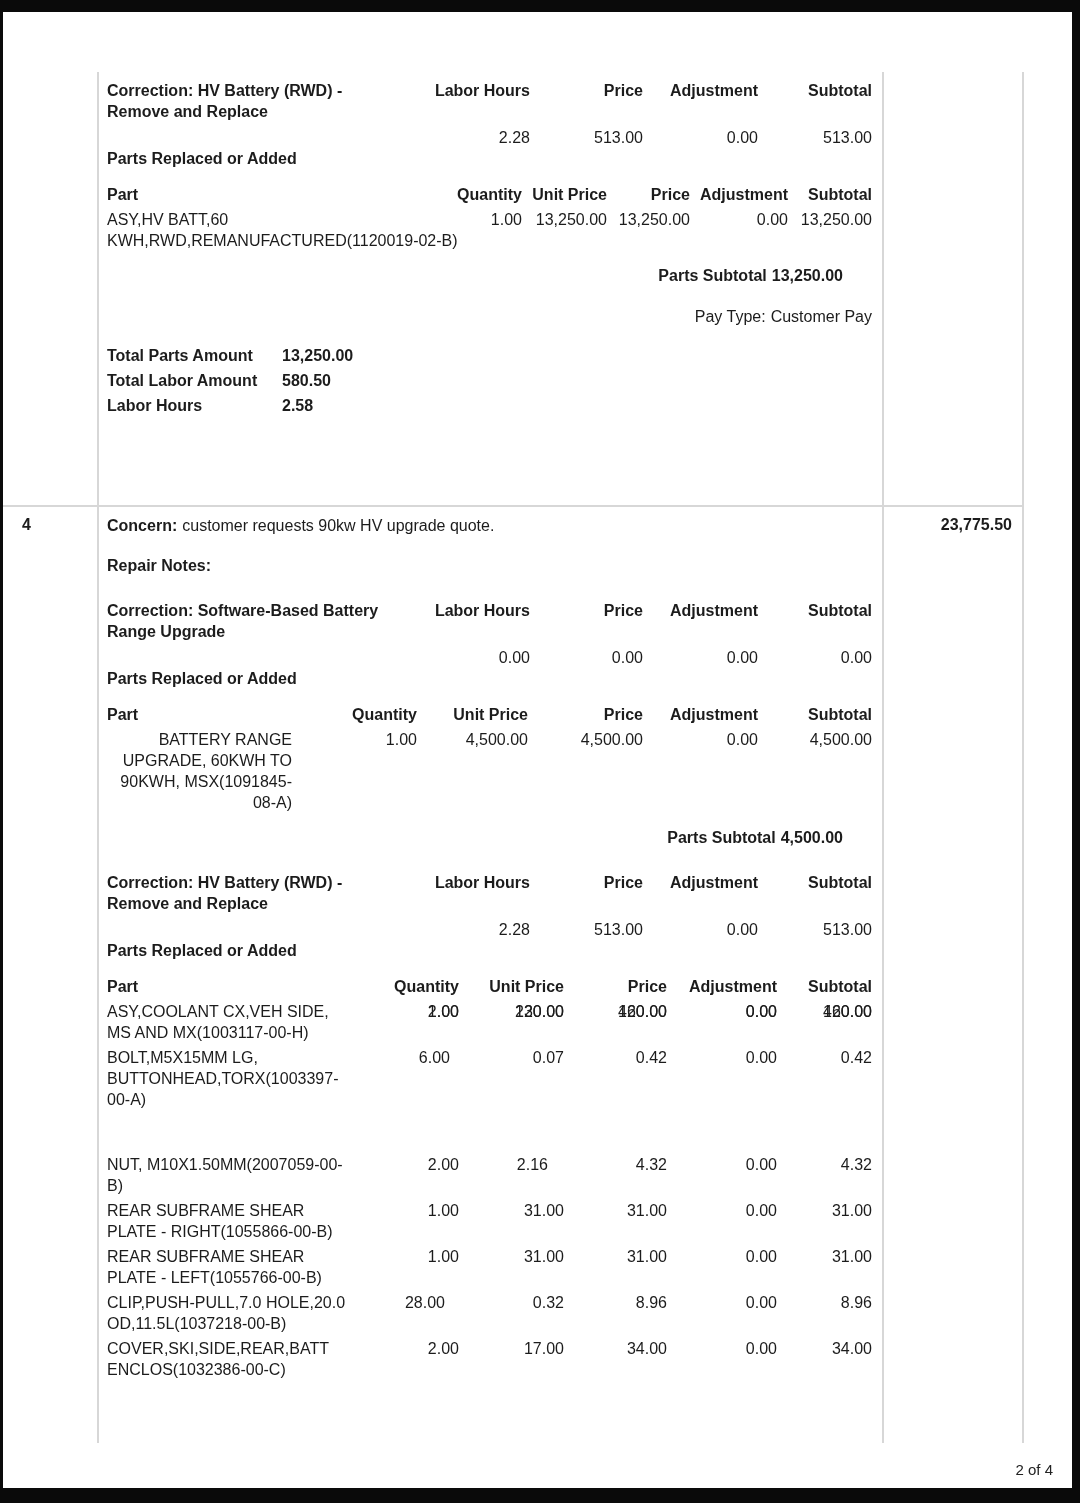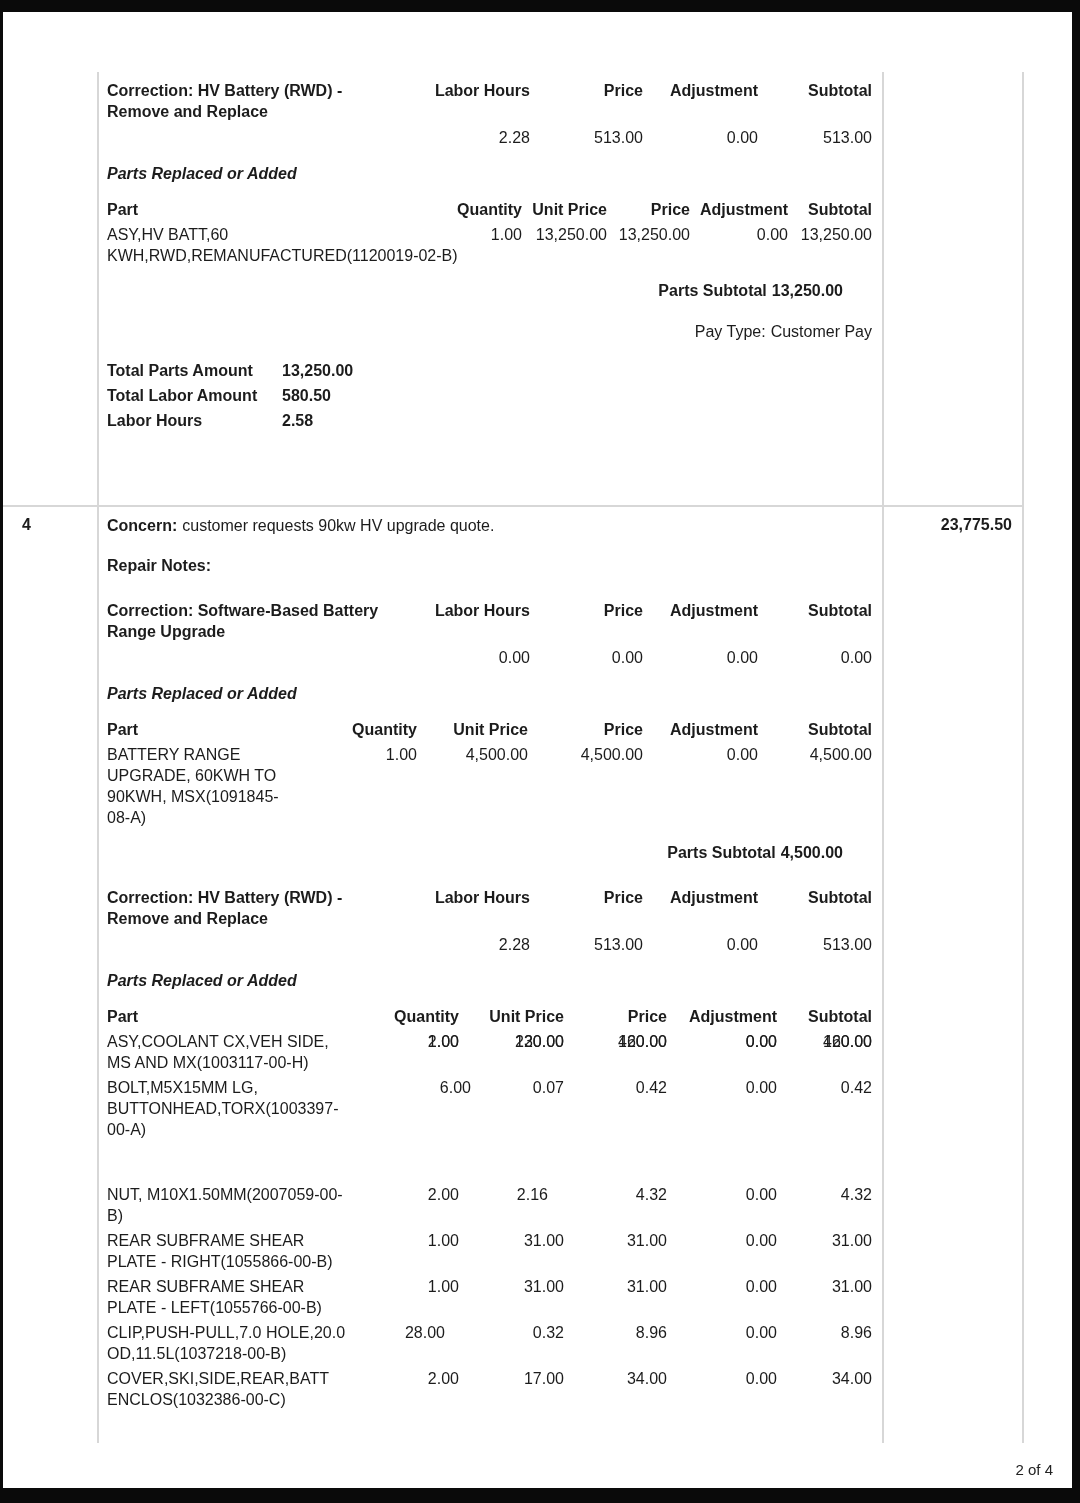--- a/index.html
+++ b/index.html
@@ -19,21 +19,21 @@
   .cell-number{position:absolute;left:0;top:514px;width:97px;padding-left:22px;box-sizing:border-box;font-weight:700;}
   .cell-amount{position:absolute;left:882px;top:514px;width:130px;text-align:right;font-weight:700;}
   .row-content{position:absolute;left:97px;width:785px;padding:0 10px;box-sizing:border-box;overflow:hidden;}
   #row3-content{top:73px;height:432px;padding-top:7px;}
   #row4-content{top:505px;height:938px;padding-top:10px;}
   .blk{position:relative;}
   .blk-labor{position:relative;height:68px;margin-top:24px;}
   .labor-title{width:300px;font-weight:700;}
   .hdr{position:absolute;top:0;font-weight:700;white-space:nowrap;}
   .lval{position:absolute;top:47px;white-space:nowrap;}
-  .blk-parts-label{font-weight:700;margin-top:15px;font-style:italic;}
+  .blk-parts-label{font-weight:700;}
   .blk-parts-table{margin-top:15px;}
   .pt-header{position:relative;height:21px;}
   .pt-row{position:relative;margin-top:4px;}
   .pt-name{}
   .pt-val{position:absolute;top:0;white-space:nowrap;}
   .blk-subtotal{text-align:right;padding-right:29px;font-weight:700;margin-top:14px;}
   .blk-paytype{text-align:right;margin-top:20px;}
   .blk-totals{margin-top:16px;}
   .tot-row{display:flex;line-height:25px;font-weight:700;}
   .tot-label{width:175px;flex:none;}
@@ -123,21 +123,21 @@
       <div class="blk blk-parts-table">
         <div class="pt-header">
           <span class="hdr" style="left: 0px;">Part</span>
           <span class="hdr" style="right: 455px;">Quantity</span>
           <span class="hdr" style="right: 344px;">Unit Price</span>
           <span class="hdr" style="right: 229px;">Price</span>
           <span class="hdr" style="right: 114px;">Adjustment</span>
           <span class="hdr" style="right: 0px;">Subtotal</span>
         </div>
         <div class="pt-row">
-          <div class="pt-name" style="width: 185px;">BATTERY RANGE UPGRADE, 60KWH TO 90KWH, MSX(1091845-08-A)</div>
+          <div class="pt-name" style="width: 185px; text-align: right;">BATTERY RANGE UPGRADE, 60KWH TO 90KWH, MSX(1091845-08-A)</div>
           <span class="pt-val" style="right: 455px;">1.00</span>
           <span class="pt-val" style="right: 344px;">4,500.00</span>
           <span class="pt-val" style="right: 229px;">4,500.00</span>
           <span class="pt-val" style="right: 114px;">0.00</span>
           <span class="pt-val" style="right: 0px;">4,500.00</span>
         </div>
       </div>
       <div class="blk blk-subtotal"><span>Parts Subtotal</span><span class="gap">4,500.00</span></div>
       <div class="blk blk-labor">
         <div class="labor-title">Correction: HV Battery (RWD) - Remove and Replace</div>
@@ -170,21 +170,21 @@
         <div class="pt-row">
           <div class="pt-name" style="width: 245px;">ASY,COOLANT CX,VEH SIDE, MS AND MX(1003117-00-H)</div>
           <span class="pt-val" style="right: 413px;">1.00</span>
           <span class="pt-val" style="right: 308px;">120.00</span>
           <span class="pt-val" style="right: 205px;">120.00</span>
           <span class="pt-val" style="right: 95px;">0.00</span>
           <span class="pt-val" style="right: 0px;">120.00</span>
         </div>
         <div class="pt-row">
           <div class="pt-name" style="width: 245px;">BOLT,M5X15MM LG, BUTTONHEAD,TORX(1003397-00-A)</div>
-          <span class="pt-val" style="right: 401px;">6.00</span>
+          <span class="pt-val" style="right: 422px;">6.00</span>
           <span class="pt-val" style="right: 308px;">0.07</span>
           <span class="pt-val" style="right: 205px;">0.42</span>
           <span class="pt-val" style="right: 95px;">0.00</span>
           <span class="pt-val" style="right: 0px;">0.42</span>
         </div>
         <div class="pt-row">
           <div class="pt-name" style="width: 245px; margin-top: 44px;">NUT, M10X1.50MM(2007059-00-B)</div>
           <span class="pt-val" style="right: 413px;">2.00</span>
           <span class="pt-val" style="right: 324px;">2.16</span>
           <span class="pt-val" style="right: 205px;">4.32</span>

